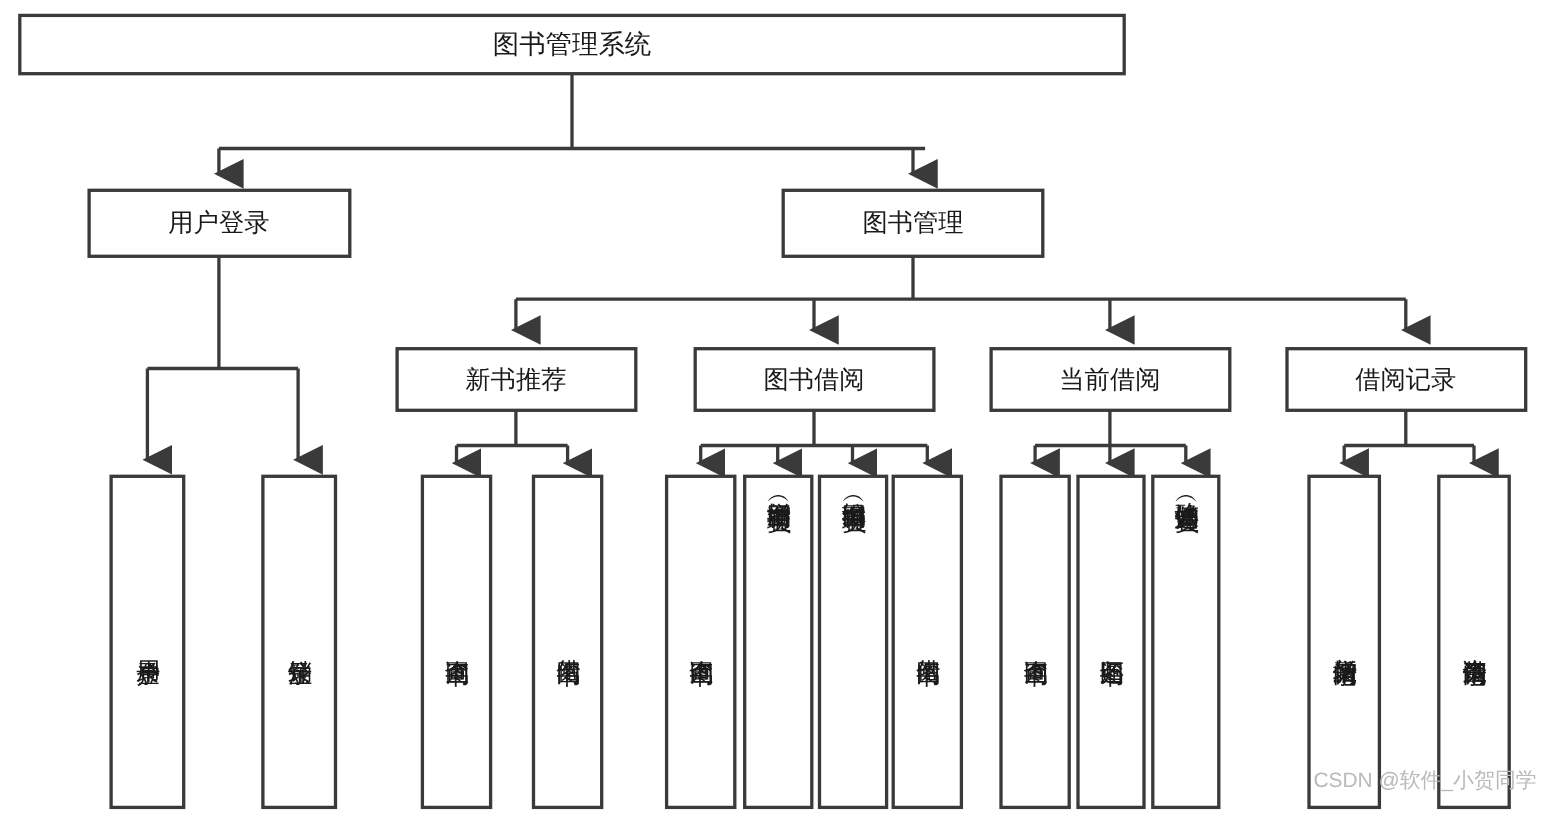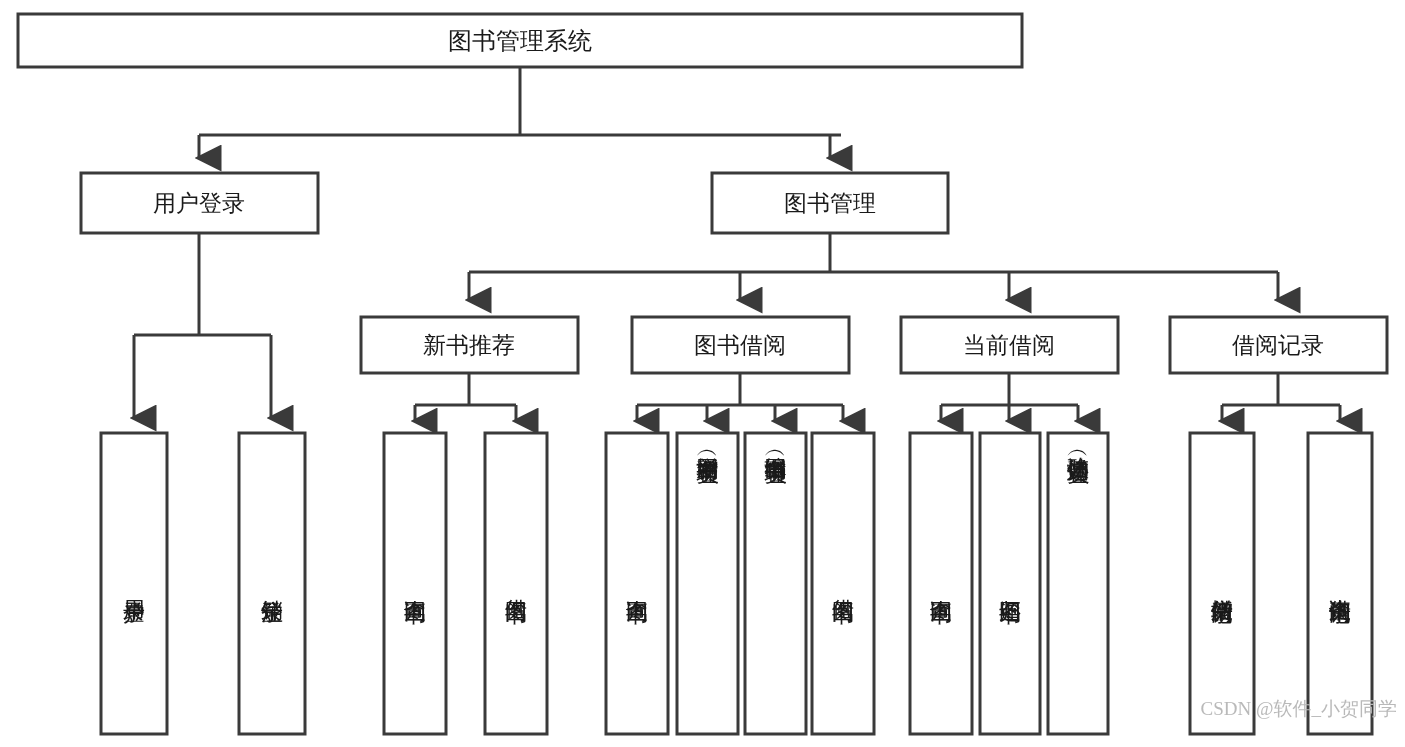--- a/index.html
+++ b/index.html
@@ -67,21 +67,21 @@
     color: #1a1a1a;
     letter-spacing: 1px;
     white-space: nowrap;
     text-align: center;
     pointer-events: none;
   }
   .watermark {
     position: absolute;
     right: 8px;
     bottom: 4px;
-    font-family: Liberation Serif, serif;
+    font-family: Liberation Sans, sans-serif;
     font-size: 19px;
     color: #b9b9b9;
     white-space: nowrap;
     user-select: none;
   }
 </style>
 </head>
 <body>
 
 <div id="diagram-root">

